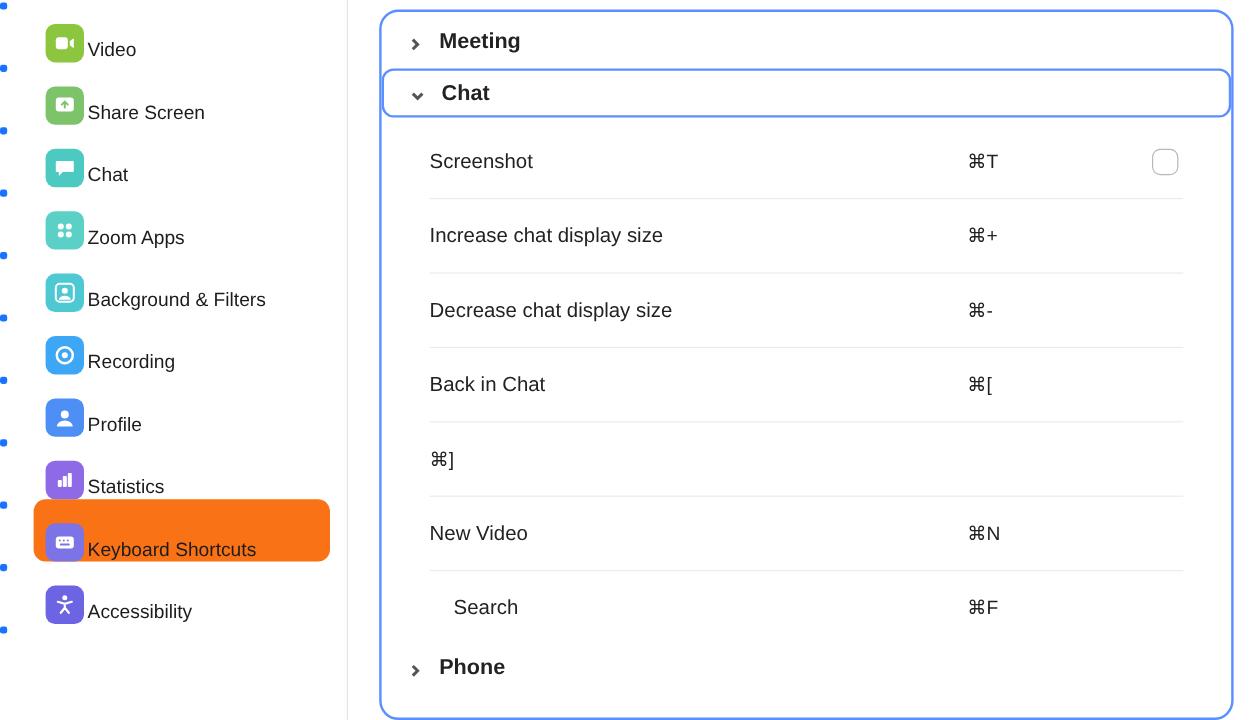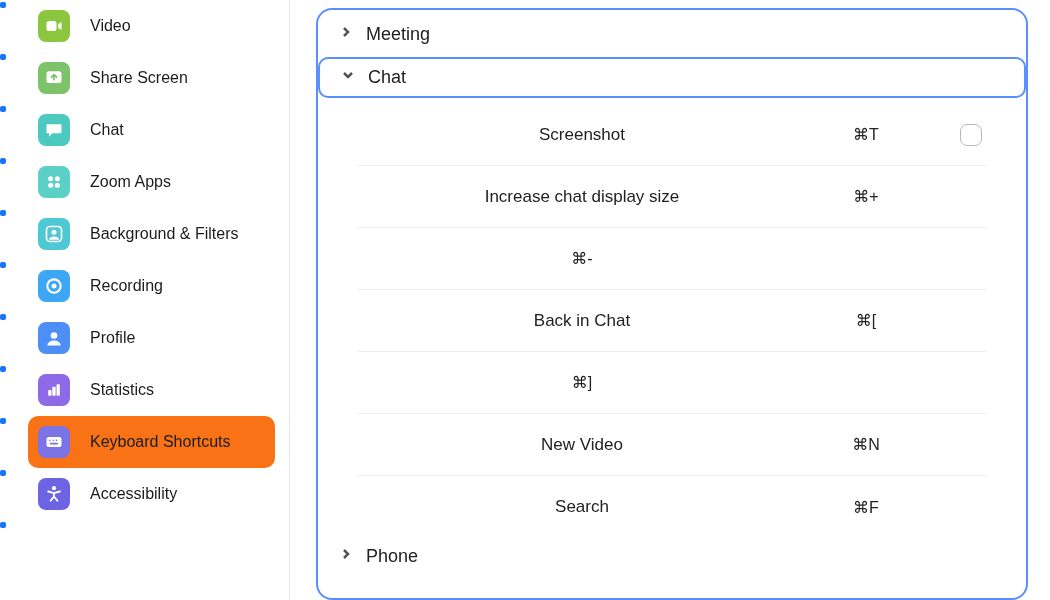--- a/index.html
+++ b/index.html
@@ -38,26 +38,26 @@
 .accent-dots span:nth-child(10){top:470px}
 .accent-dots span:nth-child(11){top:522px}
 .sidebar {
   width: 290px;
   padding: 0 14px 0 28px;
   border-right: 1px solid #e6e6e6;
   position: relative;
 }
 .nav-item {
   display: flex;
-  align-items: center;
+  align-items: flex-end;
   height: 52px;
   padding: 0 10px;
   border-radius: 10px;
   cursor: pointer;
-  gap: 20px;
+  gap: 3px;
 }
 .nav-item.selected {
   background: #f97316;
 }
 .nav-label {
   font-size: 16px;
   color: #1c1c1c;
 }
 .icon-box {
   width: 32px; height: 32px;
@@ -73,25 +73,25 @@
 }
 .panel {
   border: 2px solid #5b8eff;
   border-radius: 16px;
   padding: 0 0 0 0;
   height: 100%;
   overflow: hidden;
 }
 .group-header {
   display: flex;
-  align-items: flex-start;
+  align-items: flex-end;
   gap: 12px;
   padding: 8px 20px;
   font-size: 18px;
-  font-weight: 400;
+  font-weight: 700;
   cursor: pointer;
 }
 .group-header.collapsed-first { padding-top: 14px; }
 .group-header.sel {
   border: 2px solid #5b8eff;
   border-radius: 10px;
   margin: 4px 0 6px 0;
 }
 .chev {
   width: 16px; height: 16px; display: inline-flex; align-items: center; justify-content: center;
@@ -99,23 +99,22 @@
 }
 .chev svg { width: 12px; height: 12px; stroke: #555; stroke-width: 2.5; fill: none; }
 .rows { padding: 0 40px 0 40px; }
 .row {
   display: grid;
   grid-template-columns: 1fr 120px 60px;
   align-items: center;
   height: 62px;
   border-bottom: 1px solid #ececec;
   font-size: 17px;
-  text-align: center;
-}
-.row:last-child { border-bottom: none; }
+}
+.row:last-child { border-bottom: none; margin-left: 20px; }
 .row .label { color: #222; }
 .row .shortcut { font-size: 16px; color: #222; font-family: -apple-system, "SF Pro", Arial, sans-serif; }
 .row .ctl { display: flex; justify-content: flex-end; padding-right: 4px; }
 .checkbox {
   width: 22px; height: 22px; border: 1.5px solid #b8b8b8; border-radius: 7px;
   background: #fff; cursor: pointer;
 }
 </style>
 </head>
 <body>
@@ -278,20 +277,21 @@
             </span>
         </div>
 
         <div class="row">
           <span class="label">Increase chat display size</span>
           <span class="shortcut">⌘+</span>
           <span class="ctl"></span>
         </div>
 
         <div class="row">
+          <span class="label">Decrease chat display size</span>
           <span class="shortcut">⌘-</span>
           <span class="ctl"></span>
         </div>
 
         <div class="row">
           <span class="label">Back in Chat</span>
           <span class="shortcut">⌘[</span>
           <span class="ctl"></span>
         </div>
 

